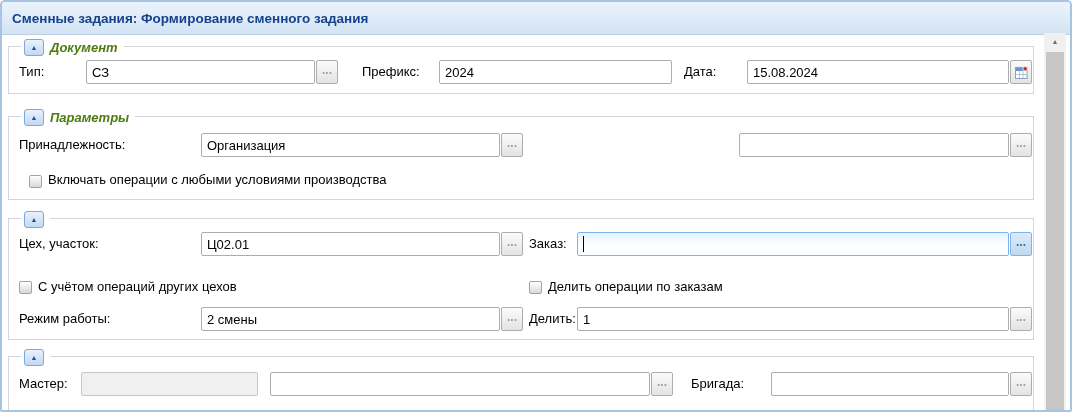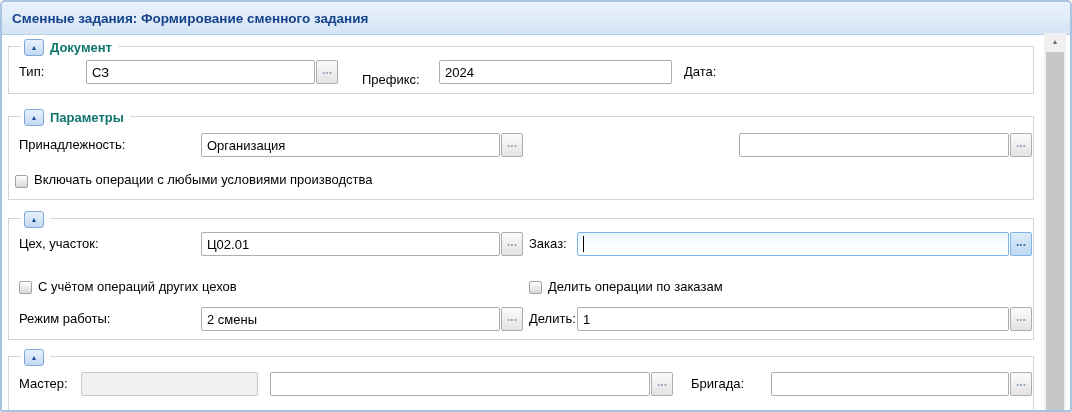--- a/index.html
+++ b/index.html
@@ -27,21 +27,21 @@
     position:absolute; top:-10px; left:12px; height:20px;
     background:#fff; padding:0 6px 0 3px;
     display:flex; align-items:center; gap:6px;
   }
   .collapse-btn {
     width:20px; height:17px; border:1px solid #7FA7D8; border-radius:3px;
     background:linear-gradient(#E9F2FC,#C2D9F2);
     display:flex; align-items:center; justify-content:center; cursor:pointer; padding:0;
   }
   .collapse-btn .tri { font-size:7px; color:#1E4E9C; line-height:1; }
-  .legend-text { font-weight:bold; color:#0f766e; white-space:nowrap; }
+  .legend-text { font-weight:bold; color:#4d7c0f; white-space:nowrap;font-style:italic; }
 
   .row-label { position:absolute; height:24px; line-height:24px; white-space:nowrap; }
 
   .field { position:absolute; height:36px; display:flex; }
   .field input {
     flex:1; min-width:0; height:24px;
     border:1px solid #ABADB3; border-radius:2px;
     padding:0 5px; font:13px "Liberation Sans","DejaVu Sans",sans-serif;
     background:#fff; color:#000;
   }
@@ -115,26 +115,39 @@
     </div>
 
     <span class="row-label" style="left:10px; top:13px;">Тип:</span>
     <div class="field" style="left:77px; top:13px; width:252px;">
       <input value="СЗ" style="">
       <button class="btn-ell">
           <span>...</span>
         </button>
     </div>
 
-    <span class="row-label" style="left:353px; top:13px;margin-top:8px;">Префикс:</span>
+    <span class="row-label" style="left:353px; top:13px;">Префикс:</span>
     <div class="field" style="left:430px; top:13px; width:233px;">
       <input value="2024" style="">
     </div>
 
     <span class="row-label" style="left:675px; top:13px;">Дата:</span>
+    <div class="field" style="left:738px; top:13px; width:285px;">
+      <input value="15.08.2024" style="">
+      <button class="btn-cal">
+        <svg width="13" height="13" viewBox="0 0 13 13">
+          <rect x="0.5" y="1.5" width="11.5" height="11" fill="#ffffff" stroke="#8AA0B8"></rect>
+          <rect x="1" y="2" width="10.5" height="3" fill="#6B96C8"></rect>
+          <line x1="4.5" y1="5" x2="4.5" y2="12" stroke="#B3C2D6"></line>
+          <line x1="8" y1="5" x2="8" y2="12" stroke="#B3C2D6"></line>
+          <line x1="1" y1="8.5" x2="12" y2="8.5" stroke="#B3C2D6"></line>
+          <circle cx="10.2" cy="2.8" r="2.3" fill="#C0392B" stroke="#ffffff" stroke-width="0.8"></circle>
+        </svg>
+      </button>
+    </div>
   </div>
 
   <div class="fieldset" style="top:114px; height:84px;">
     <div class="legend">
       <button class="collapse-btn">
         <span class="tri">▲</span>
       </button>
       <span class="legend-text">Параметры</span>
     </div>
 
@@ -146,21 +159,21 @@
         </button>
     </div>
 
     <div class="field" style="left:730px; top:16px; width:293px;">
       <input value="" style="">
       <button class="btn-ell">
           <span>...</span>
         </button>
     </div>
 
-    <label class="cb-row" style="left:6px; top:55px;align-items:flex-end;">
+    <label class="cb-row" style="left:20px; top:55px;align-items:flex-end;">
       <span class="checkbox"></span>
       <span class="cb-label">Включать операции с любыми условиями производства</span>
     </label>
   </div>
 
   <div class="fieldset" style="top:216px; height:122px;">
     <div class="legend">
       <button class="collapse-btn">
         <span class="tri">▲</span>
       </button>

